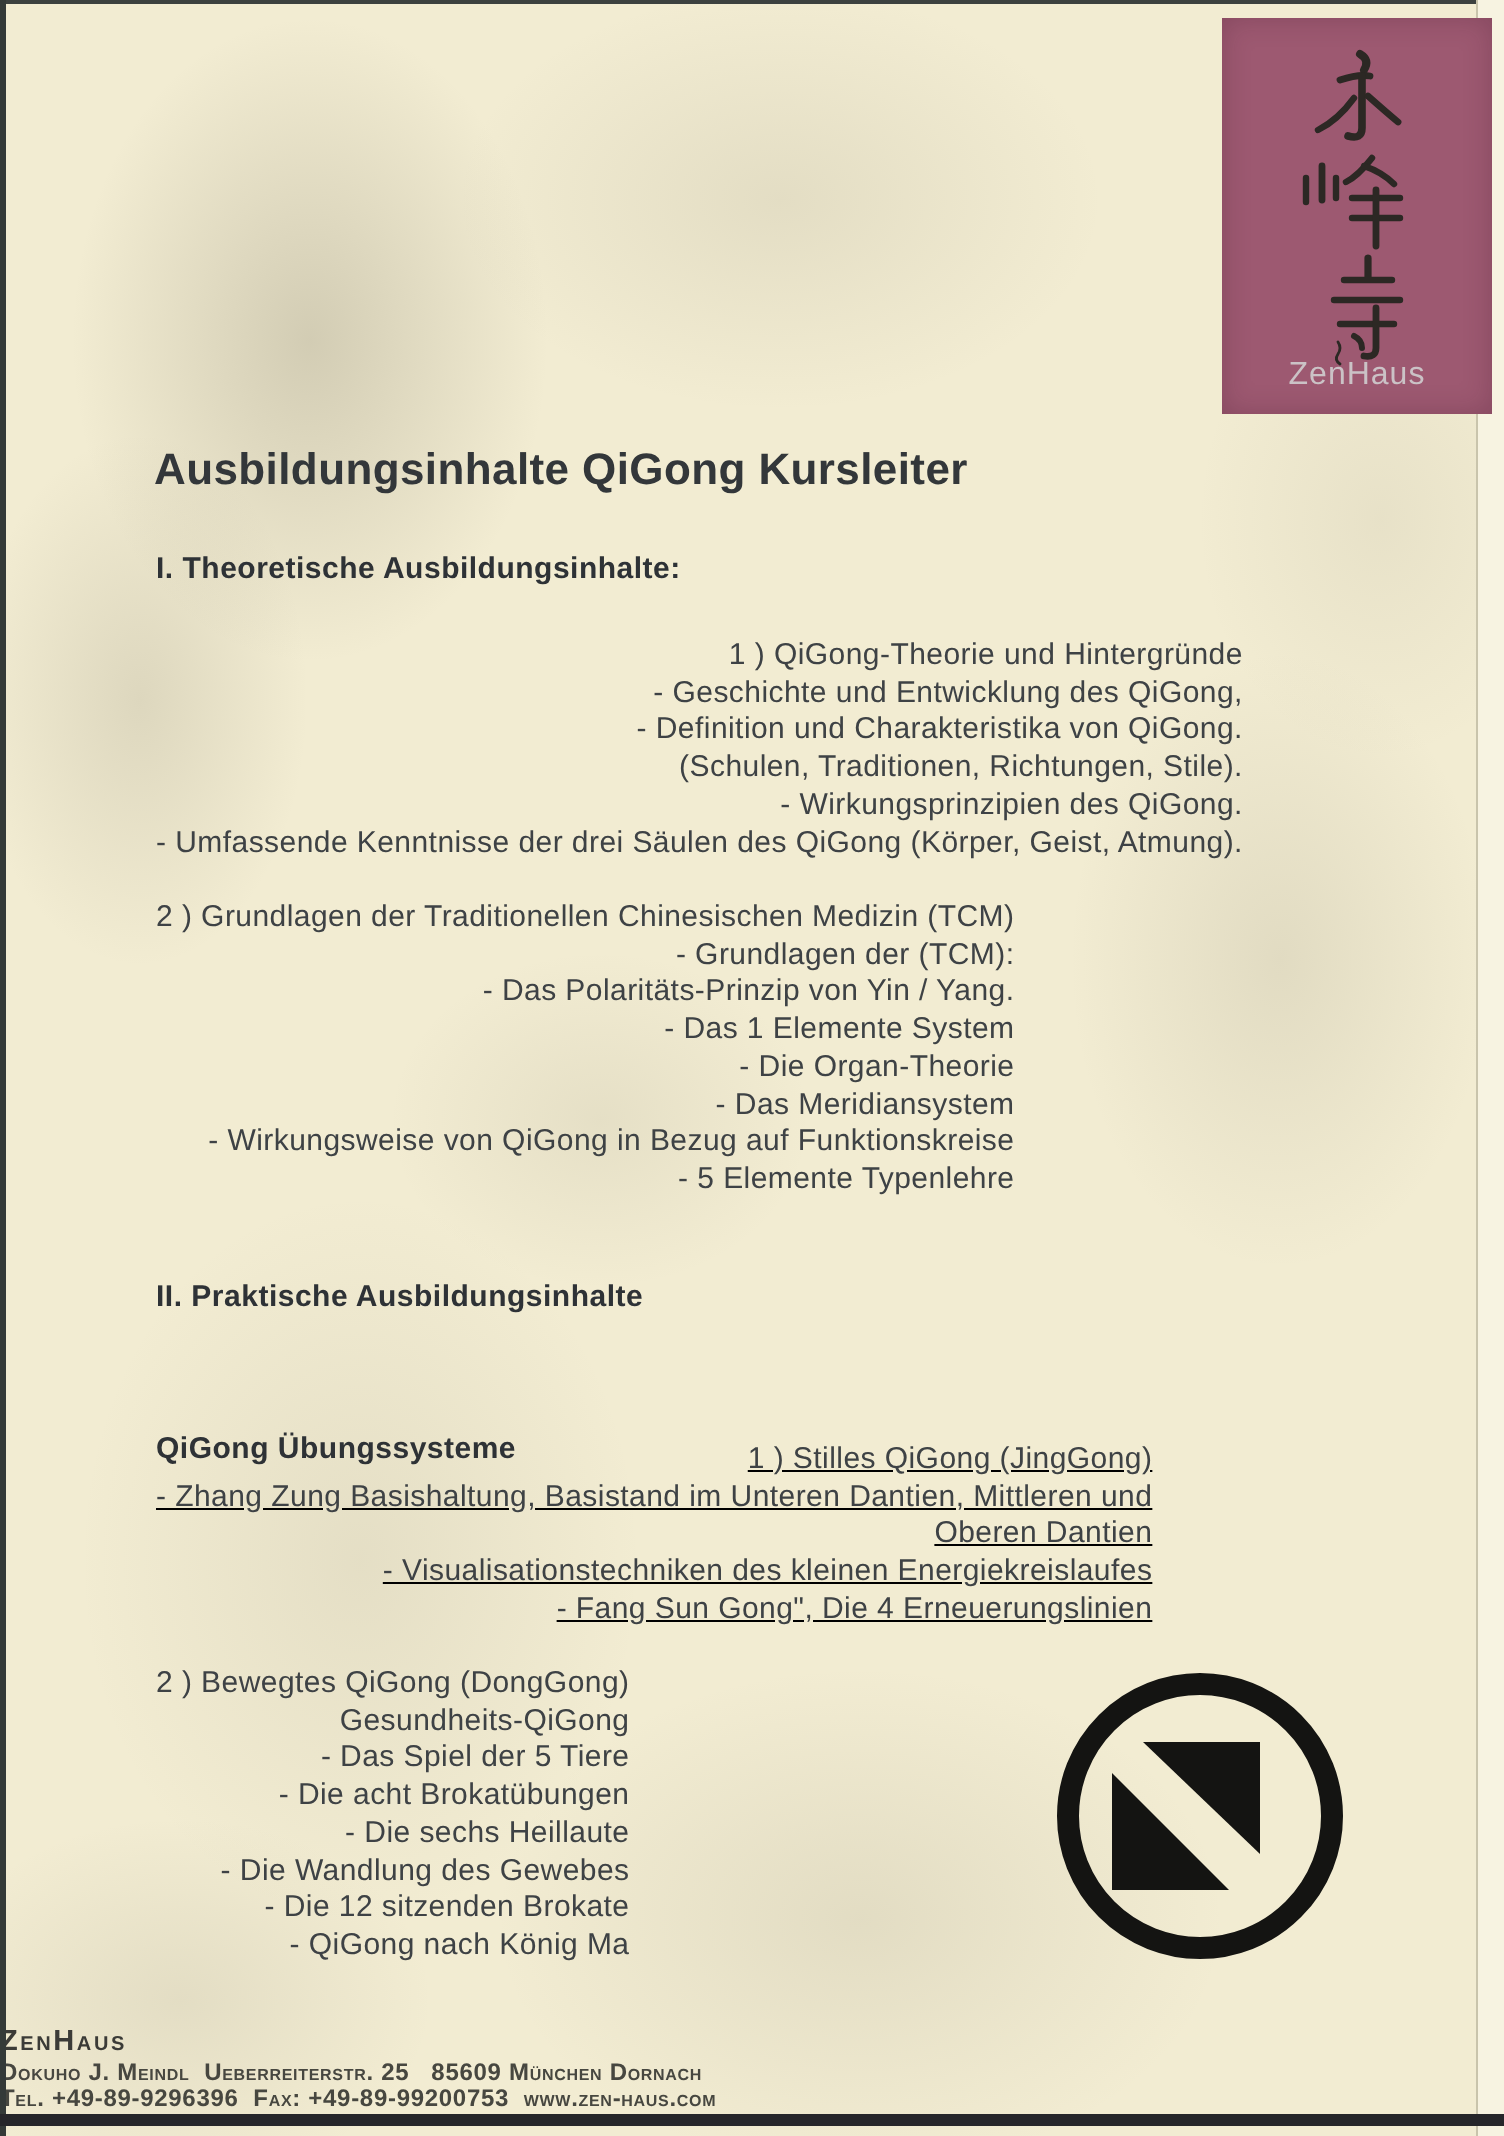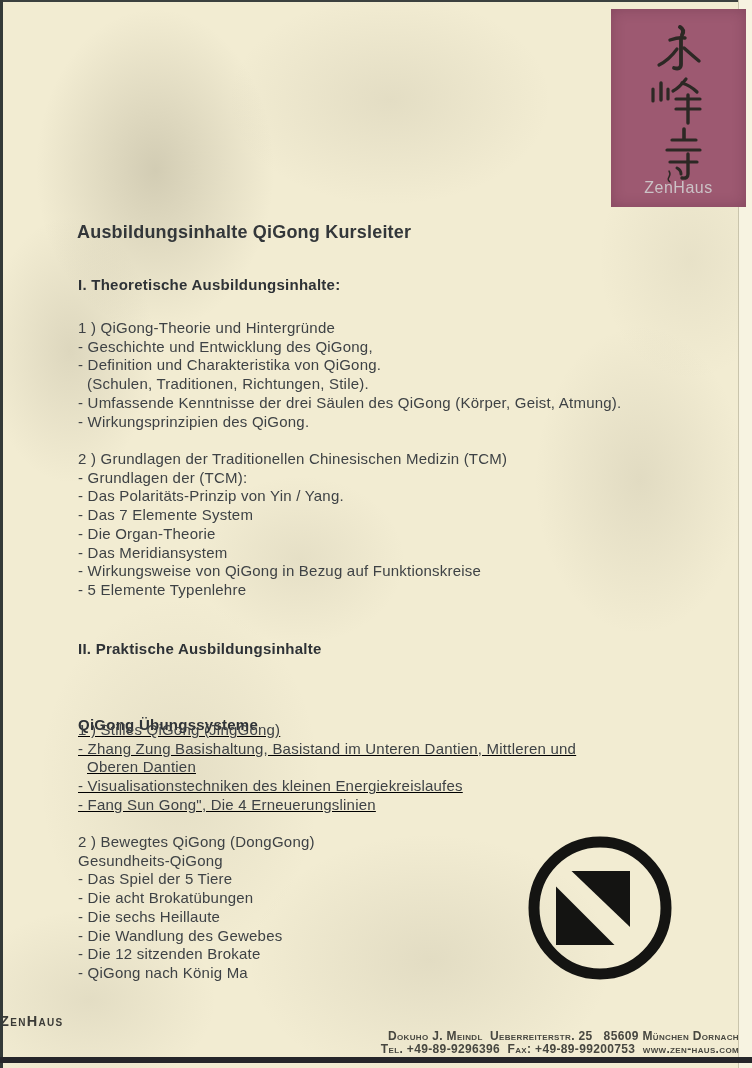--- a/index.html
+++ b/index.html
@@ -37,51 +37,52 @@
   .logo-kanji{position:absolute;left:50%;top:14px;transform:translateX(-50%);}
   .logo-kanji path{stroke:#2c2824;fill:none;stroke-linecap:round;stroke-linejoin:round;}
   .logo-brand{
     position:absolute;left:0;right:0;bottom:10px;
     text-align:center;
     font-size:16px;color:#cbc2c6;letter-spacing:0.5px;
   }
 
   .title{
     position:absolute;left:77px;top:222px;margin:0;
-    font-size:18px;font-weight:bold;color:#33373a;letter-spacing:0.2px;
+    font-size:22px;font-weight:bold;color:#33373a;letter-spacing:0.2px;
   }
   .sec-heading{
     position:absolute;left:78px;margin:0;
     font-size:15px;font-weight:bold;color:#2e3236;letter-spacing:0.25px;line-height:18px;
   }
   .h-s1{top:276px;}
   .h-s2{top:640px;}
   .h-sub{top:716px;}
 
   .block{position:absolute;left:78px;}
   .b-s1a{top:319px;}
   .b-s1b{top:450px;}
   .b-s2a{top:721px;text-decoration:underline;}
   .b-s2b{top:833px;}
   .line{
     font-size:15px;color:#3e4245;letter-spacing:0.22px;line-height:18.7px;
     white-space:pre;
+    text-align:right;
   }
   .line.cont{padding-left:9px;}
 
   
   .emblem{position:absolute;left:527px;top:836px;}
   .f-brand{
     top:1013px;font-size:14.5px;font-weight:bold;font-variant:small-caps;
     letter-spacing:1.3px;color:#3b3b37;position:absolute;left:0;right:13px;
   }
   .f-address{top:1029px;}
   .f-contact{top:1042px;}
   .f-line{
-    position:absolute;left:12px;right:13px;text-align:right;white-space:pre;
+    position:absolute;left:0;right:13px;text-align:left;white-space:pre;
     font-size:12px;font-weight:bold;font-variant:small-caps;
     letter-spacing:0.35px;color:#474740;
   }
 </style>
 </head>
 <body>
 
 <div class="page">
 
   <div class="edge-top"></div>
@@ -120,29 +121,29 @@
 
   <h1 class="title">Ausbildungsinhalte QiGong Kursleiter</h1>
 
   <h2 class="sec-heading h-s1">I. Theoretische Ausbildungsinhalte:</h2>
 
   <div class="block b-s1a">
     <div class="line">1 ) QiGong-Theorie und Hintergründe</div>
     <div class="line">- Geschichte und Entwicklung des QiGong,</div>
     <div class="line">- Definition und Charakteristika von QiGong.</div>
     <div class="line cont">(Schulen, Traditionen, Richtungen, Stile).</div>
+    <div class="line">- Wirkungsprinzipien des QiGong.</div>
     <div class="line">- Umfassende Kenntnisse der drei Säulen des QiGong (Körper, Geist, Atmung).</div>
-    <div class="line">- Wirkungsprinzipien des QiGong.</div>
   </div>
 
   <div class="block b-s1b">
     <div class="line">2 ) Grundlagen der Traditionellen Chinesischen Medizin (TCM)</div>
     <div class="line">- Grundlagen der (TCM):</div>
     <div class="line">- Das Polaritäts-Prinzip von Yin / Yang.</div>
-    <div class="line">- Das 7 Elemente System</div>
+    <div class="line">- Das 1 Elemente System</div>
     <div class="line">- Die Organ-Theorie</div>
     <div class="line">- Das Meridiansystem</div>
     <div class="line">- Wirkungsweise von QiGong in Bezug auf Funktionskreise</div>
     <div class="line">- 5 Elemente Typenlehre</div>
   </div>
 
   <h2 class="sec-heading h-s2">II. Praktische Ausbildungsinhalte</h2>
   <h2 class="sec-heading h-sub">QiGong Übungssysteme</h2>
 
   <div class="block b-s2a">

